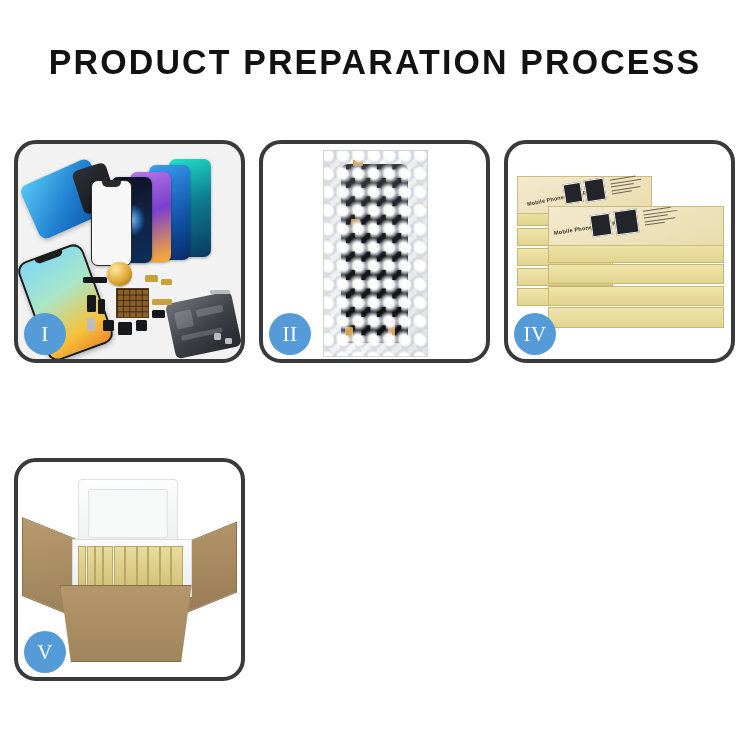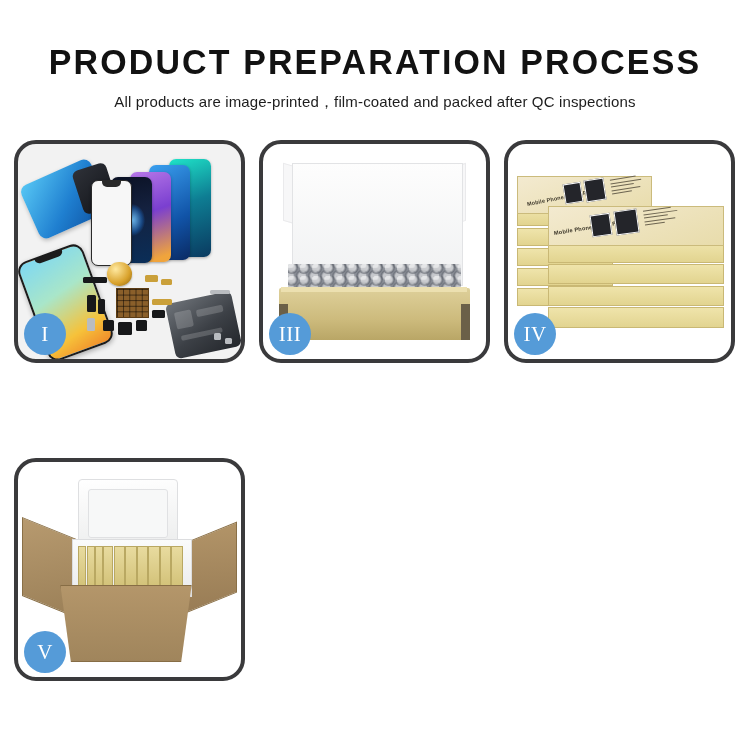--- a/index.html
+++ b/index.html
@@ -312,21 +312,20 @@
     position:absolute; background:rgba(120,95,60,.45); border-radius:1px;
   }
 </style>
 </head>
 <body>
 
 <div class="page">
 
   <div class="header">
     <div class="title">PRODUCT PREPARATION PROCESS</div>
-    <div class="subtitle">All products are image-printed，film-coated and packed after QC inspections</div>
   </div>
 
   <div class="grid">
 
     <div class="panel gray">
       <div class="panel-inner">
         <div class="p1-stage">
           <div class="blue-film"></div>
           <div class="phone-fan">
             <div class="fanphone fp1"></div>
@@ -356,34 +355,35 @@
           <div class="part gold" style="left:60%;top:72%;width:9%;height:3%;"></div>
           <div class="part dark" style="left:60%;top:77%;width:6%;height:4%;"></div>
           <div class="part silver" style="left:86%;top:68%;width:9%;height:2%;"></div>
           <div class="part silver" style="left:88%;top:88%;width:3%;height:3%;"></div>
           <div class="part silver" style="left:93%;top:90%;width:3%;height:3%;"></div>
         </div>
       </div>
       <div class="badge">I</div>
     </div>
 
-
     <div class="panel">
       <div class="panel-inner">
-        <div class="box3-lid-flapL"></div>
-        <div class="box3-lid-flapR"></div>
-        <div class="box3-lid"></div>
-        <div class="box3-contents"></div>
-        <div class="box3-tray">
-          <span class="corner" style="left:0;"></span>
-          <span class="corner" style="right:0;"></span>
+        <div class="bubble-bag">
+          <div class="screen-inside"></div>
+          <div class="flex-strip"></div>
+          <div class="tape" style="left:28%;top:4%;width:10%;height:3%;"></div>
+          <div class="tape" style="left:26%;top:33%;width:9%;height:3%;"></div>
+          <div class="tape" style="left:20%;top:86%;width:8%;height:7%;"></div>
+          <div class="tape" style="left:62%;top:84%;width:7%;height:8%;"></div>
+          <div class="bubbles"></div>
         </div>
       </div>
-      <div class="badge">III</div>
+      <div class="badge">II</div>
     </div>
+
 
     <div class="panel">
       <div class="panel-inner">
         <div class="stack">
 
           <div class="ybox" style="left:0%;top:26%;width:46%;height:9%;"></div>
           <div class="ybox" style="left:0%;top:37%;width:46%;height:9%;"></div>
           <div class="ybox" style="left:0%;top:48%;width:46%;height:9%;"></div>
           <div class="ybox" style="left:0%;top:59%;width:46%;height:9%;"></div>
           <div class="ybox" style="left:0%;top:70%;width:46%;height:9%;"></div>

